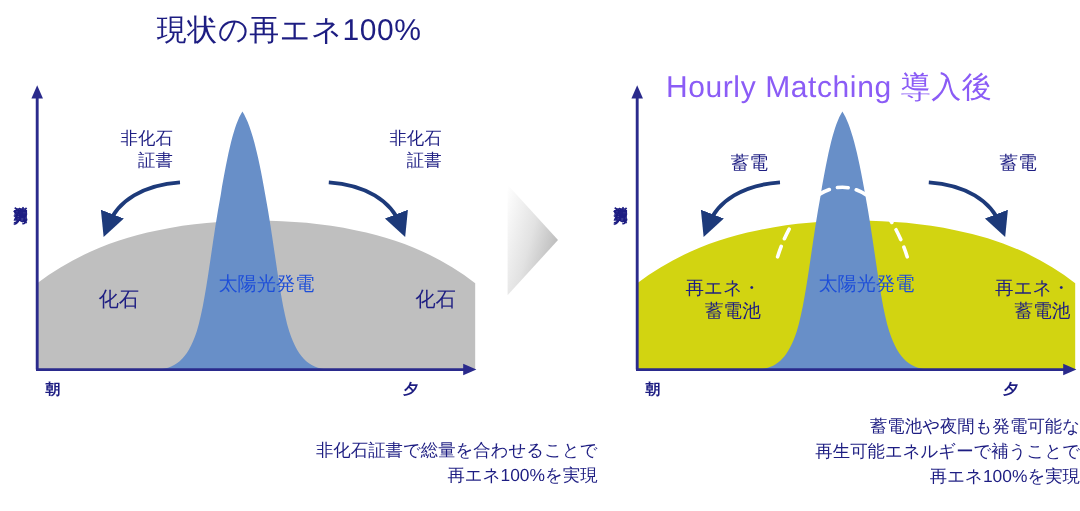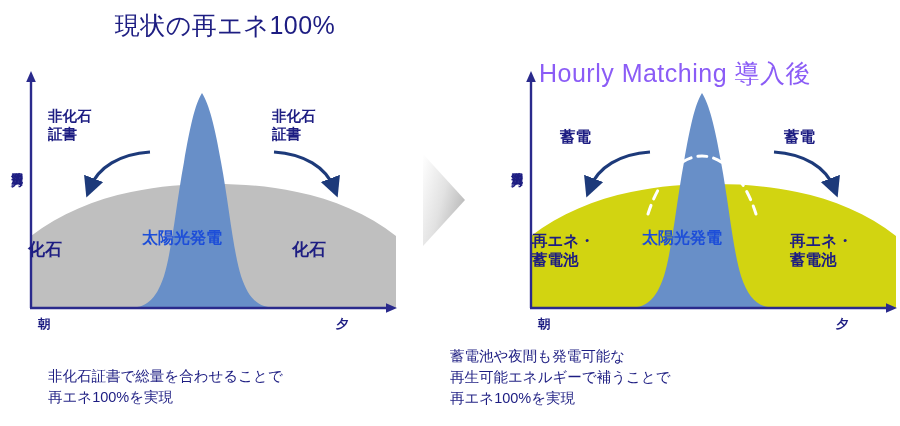--- a/index.html
+++ b/index.html
@@ -18,32 +18,33 @@
   .panel-right{left:450px;}
 
   .panel-title{
     position:absolute;
     top:8px;left:0;width:450px;
     text-align:center;
     font-size:25px;
     line-height:34px;
     letter-spacing:0.5px;
     white-space:nowrap;
+    padding-left:16px;
   }
   .title-current{color:#1d1d82;font-weight:400;}
   .title-hourly{color:#8b5cf6;font-weight:400;margin-top:48px;}
 
   .chart-svg{position:absolute;top:0;left:0;}
 
   
   .clabel{
     position:absolute;
     color:#1d1d82;
-    font-weight:700;
-    text-align:left;
+    font-weight:400;
+    text-align:right;
     line-height:1.22;
     white-space:pre-line;
   }
   .clabel.white{color:#1d4ed8;}
 
   .axis-y-label{
     position:absolute;
     color:#1d1d82;
     font-size:12px;
     font-weight:700;
@@ -55,21 +56,21 @@
   .axis-tick{
     position:absolute;
     color:#1d1d82;
     font-size:12.5px;
     font-weight:700;
   }
 
   .caption{
     position:absolute;
     left:0;width:450px;
-    text-align:left;
+    text-align:right;
     color:#1d1d82;
     font-size:14.5px;
     line-height:21px;
     white-space:pre-line;
   }
 
   .divider-arrow{
     position:absolute;
     left:420px;top:152px;
     width:48px;height:96px;

